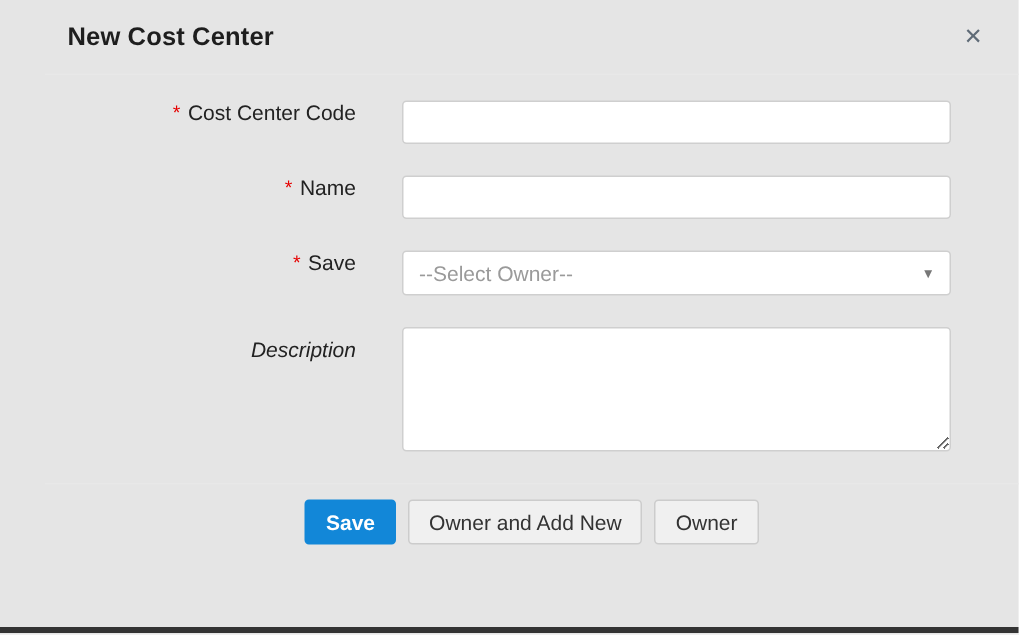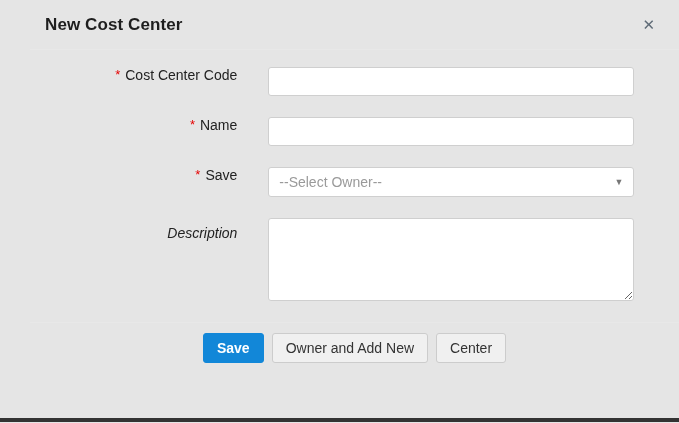--- a/index.html
+++ b/index.html
@@ -152,18 +152,18 @@
       <div class="cell">
         <textarea class="ta" style=""></textarea>
       </div>
     </div>
 
   </div>
 
   <div class="dlg-footer">
     <button class="btn btn-primary">Save</button>
     <button class="btn btn-default">Owner and Add New</button>
-    <button class="btn btn-default">Center</button>
+    <button class="btn btn-default">Owner</button>
   </div>
 
   <div class="bottom-edge"></div>
 
 </div>
 
 </body></html>

